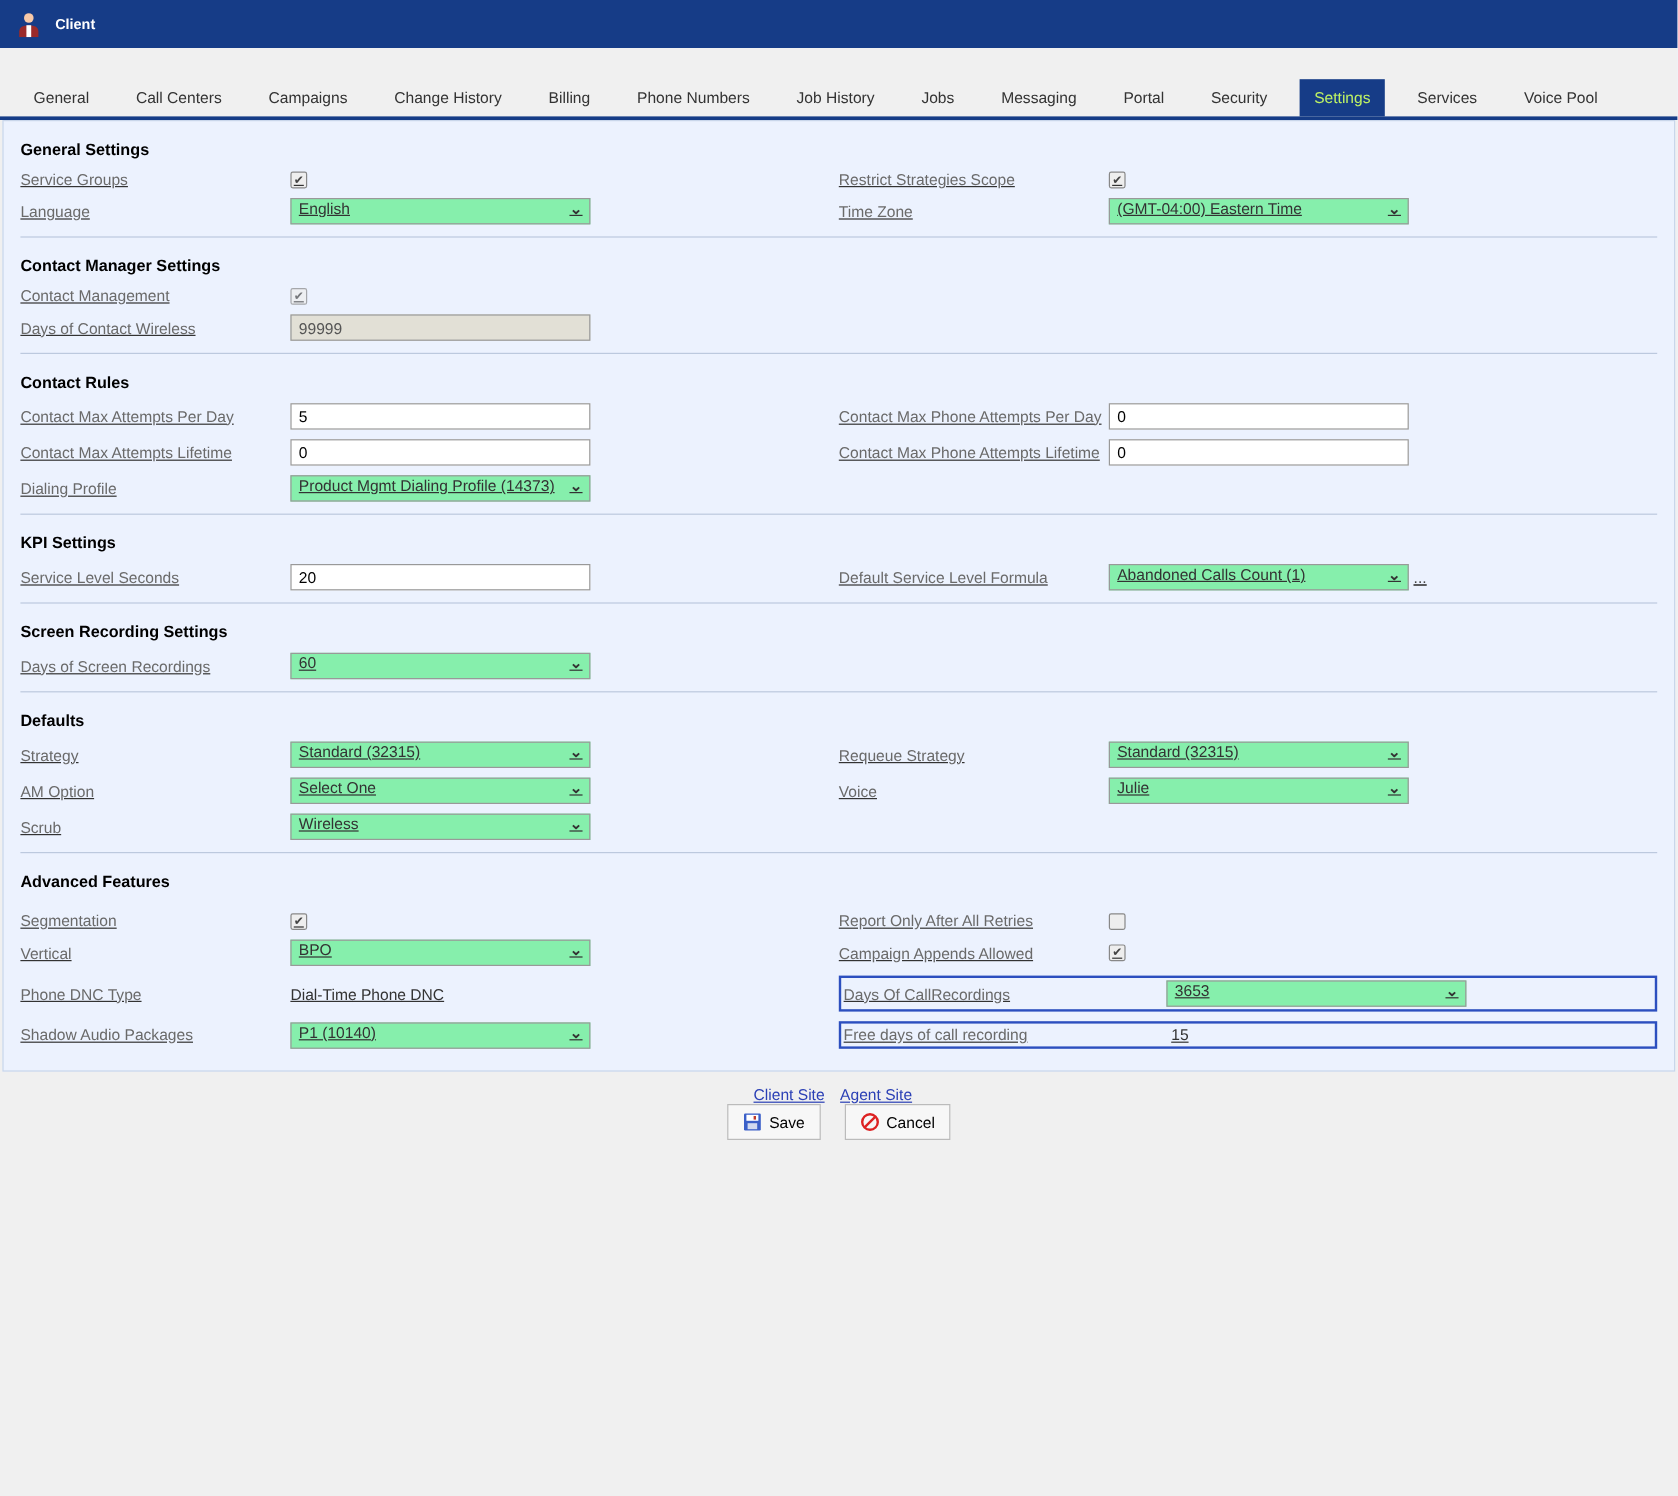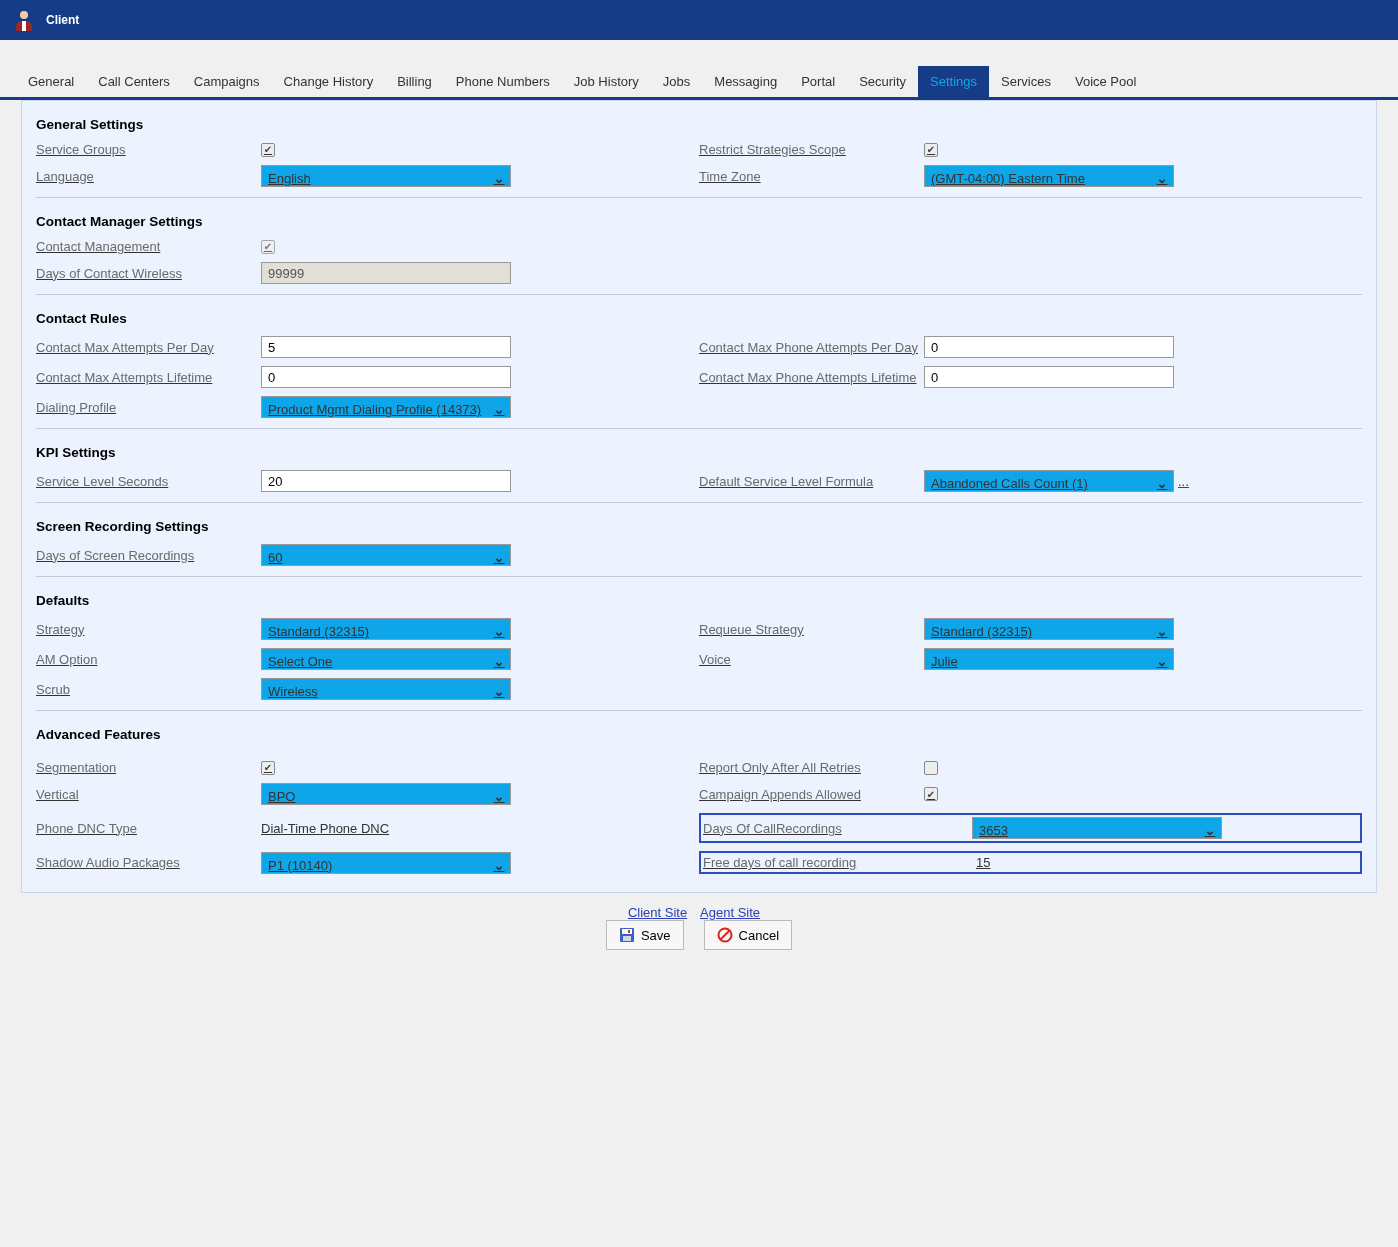--- a/index.html
+++ b/index.html
@@ -17,37 +17,37 @@
       width: 20px; height: 24px;
       display: inline-flex; align-items: center; justify-content: center;
     }
     .header-title { font-size: 12px; font-weight: bold; }
     
     .tabs {
       display: flex;
       padding: 0 16px;
       margin-top: 26px;
       border-bottom: 3px solid #163c87;
-      gap: 0;
+      gap: 15px;
     }
     .tab {
       padding: 8px 12px;
       cursor: pointer;
       color: #333;
       font-size: 13px;
     }
     .tab.active {
       background: #163c87;
-      color: #0ea5e9;
+      color: #bef264;
     }
     
     .content {
       background: #ecf2fe;
       border: 1px solid #c9d6ea;
-      margin: 0 21px;
+      margin: 0 2px;
       padding: 12px 14px 10px 14px;
     }
     
     .section-title {
       font-weight: bold;
       color: #000;
       font-size: 13.5px;
       margin-top: 16px;
       margin-bottom: 10px;
     }
@@ -89,24 +89,24 @@
       background: #fff;
     }
     .field-control input[disabled] {
       background: #e2e0d6;
       color: #555;
     }
     .select-wrap {
       position: relative;
       width: 250px;
       height: 22px;
-      background: #0ea5e9;
+      background: #86efac;
       border: 1px solid #999;
       display: flex;
-      align-items: flex-end;
+      align-items: flex-start;
     }
     .select-text {
       padding: 0 6px;
       font-size: 13px;
       white-space: nowrap;
       overflow: hidden;
       text-overflow: ellipsis;
       flex: 1;
     }
     .select-caret {

